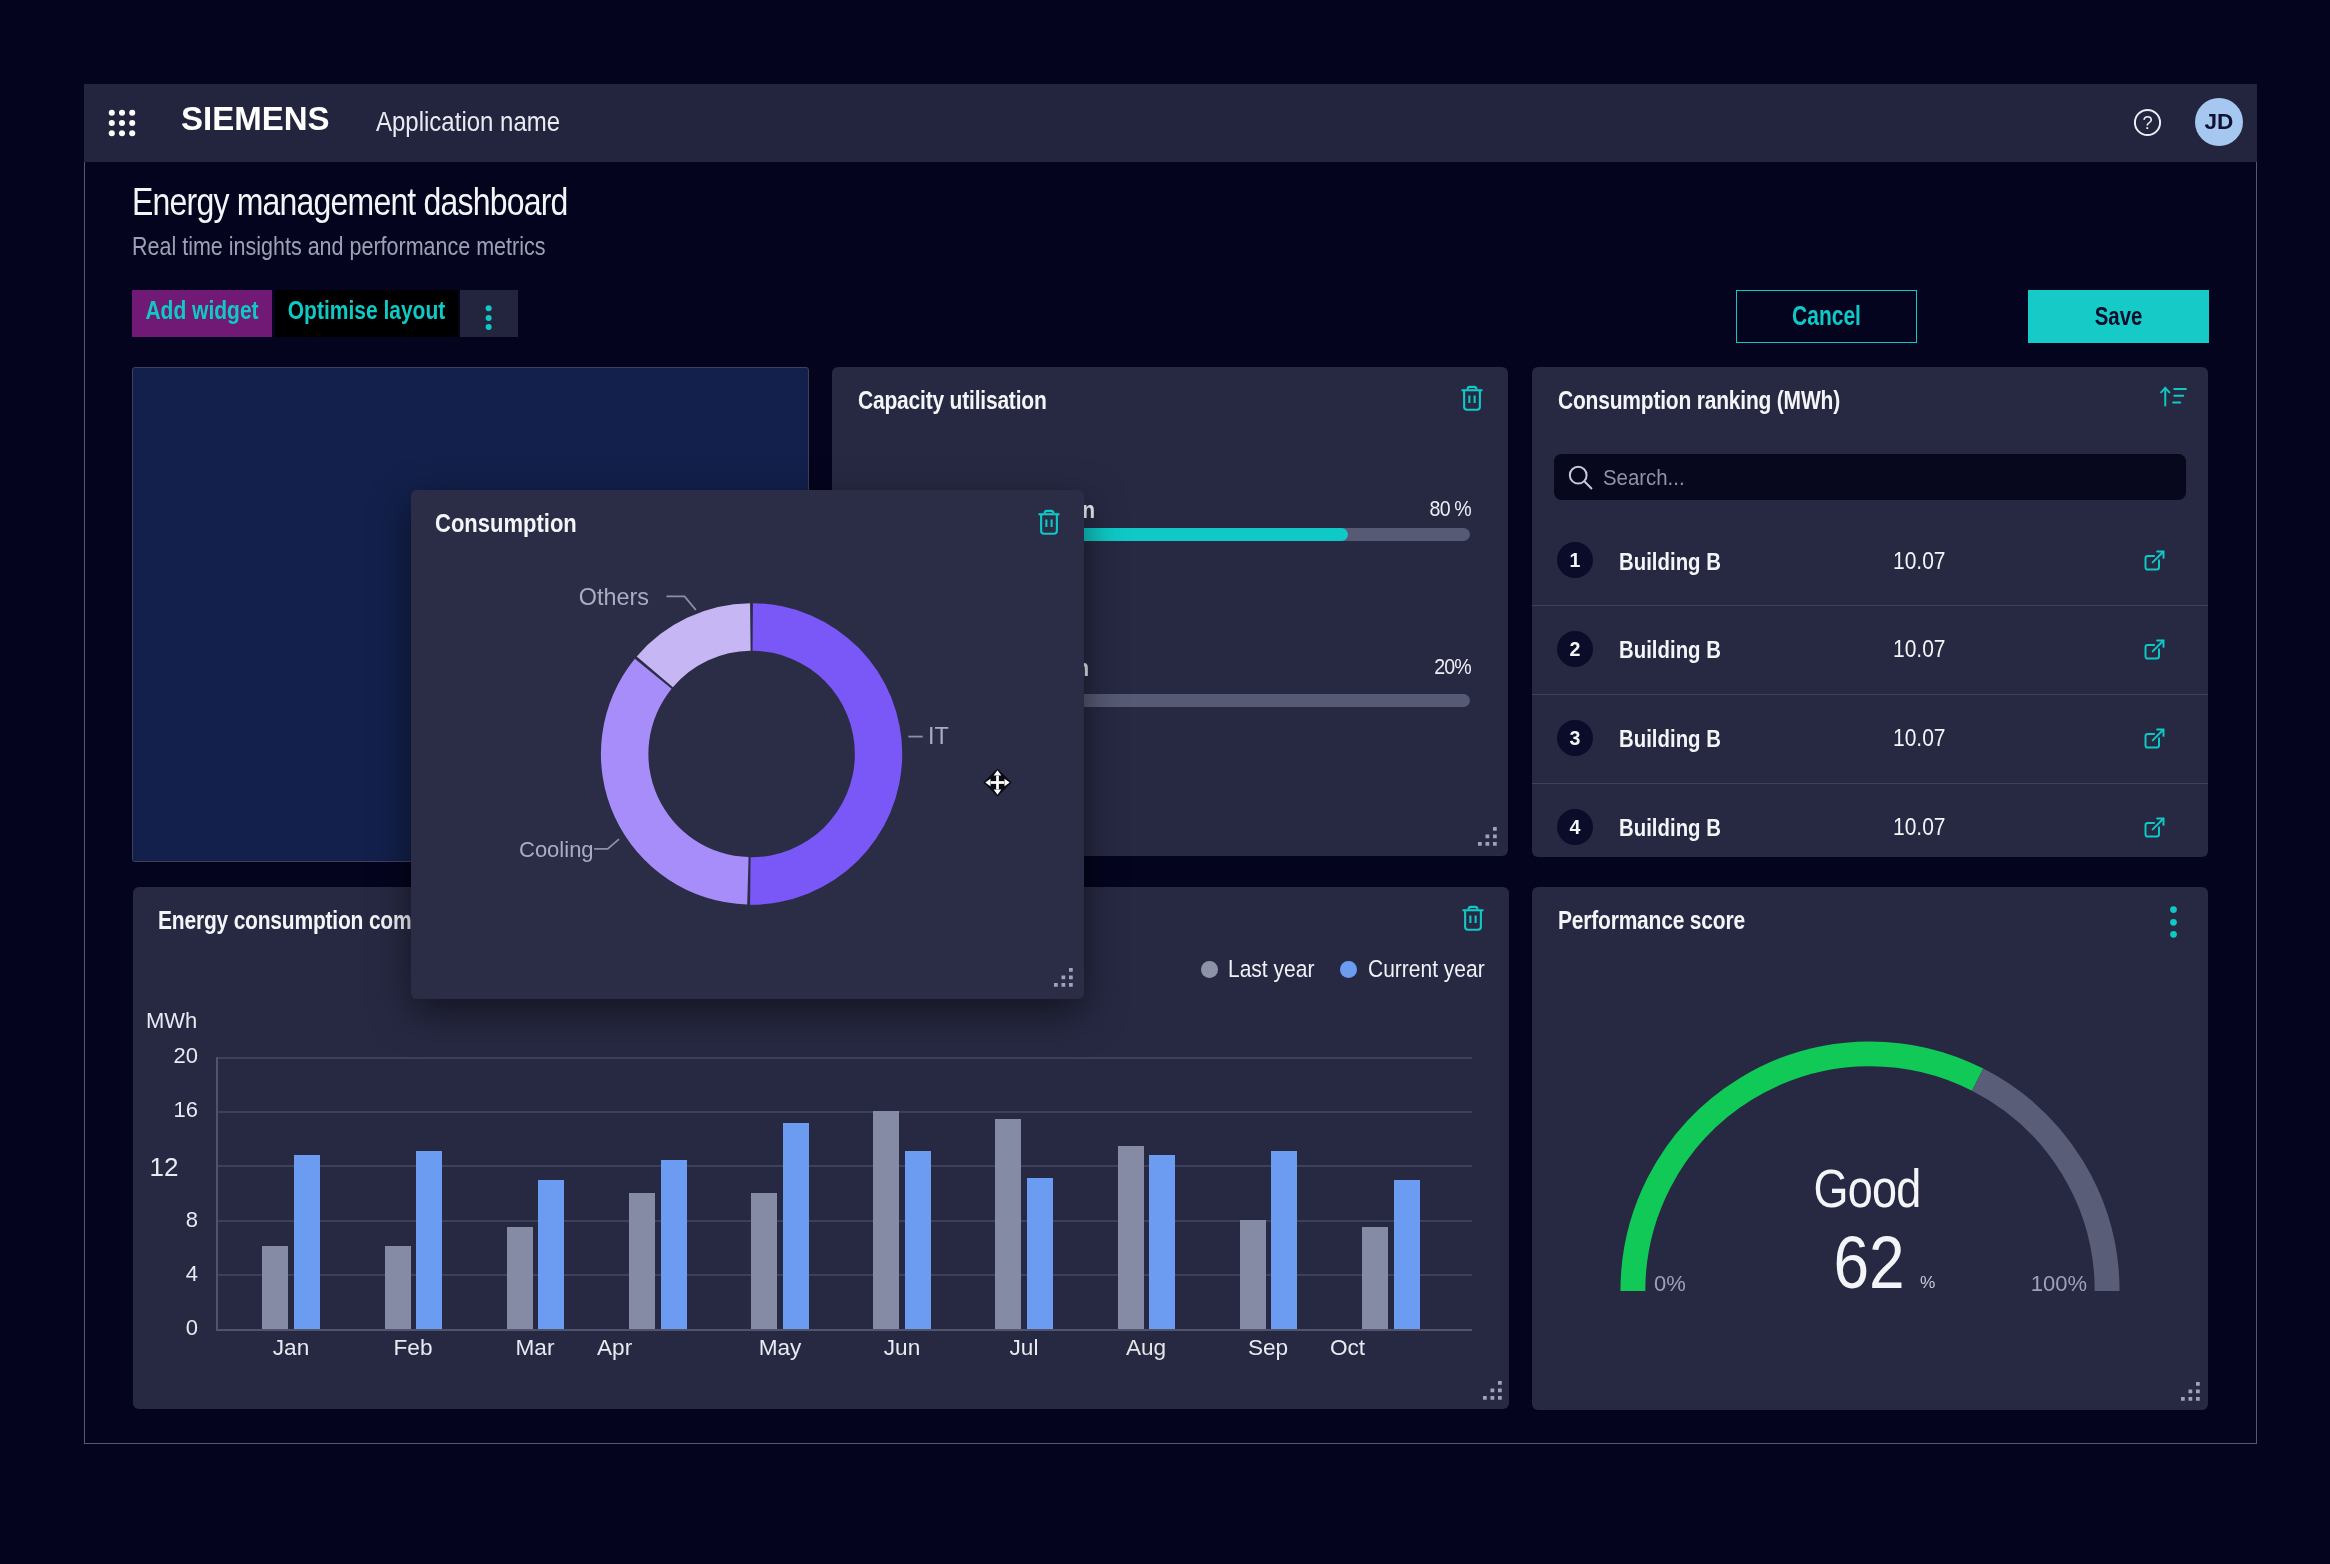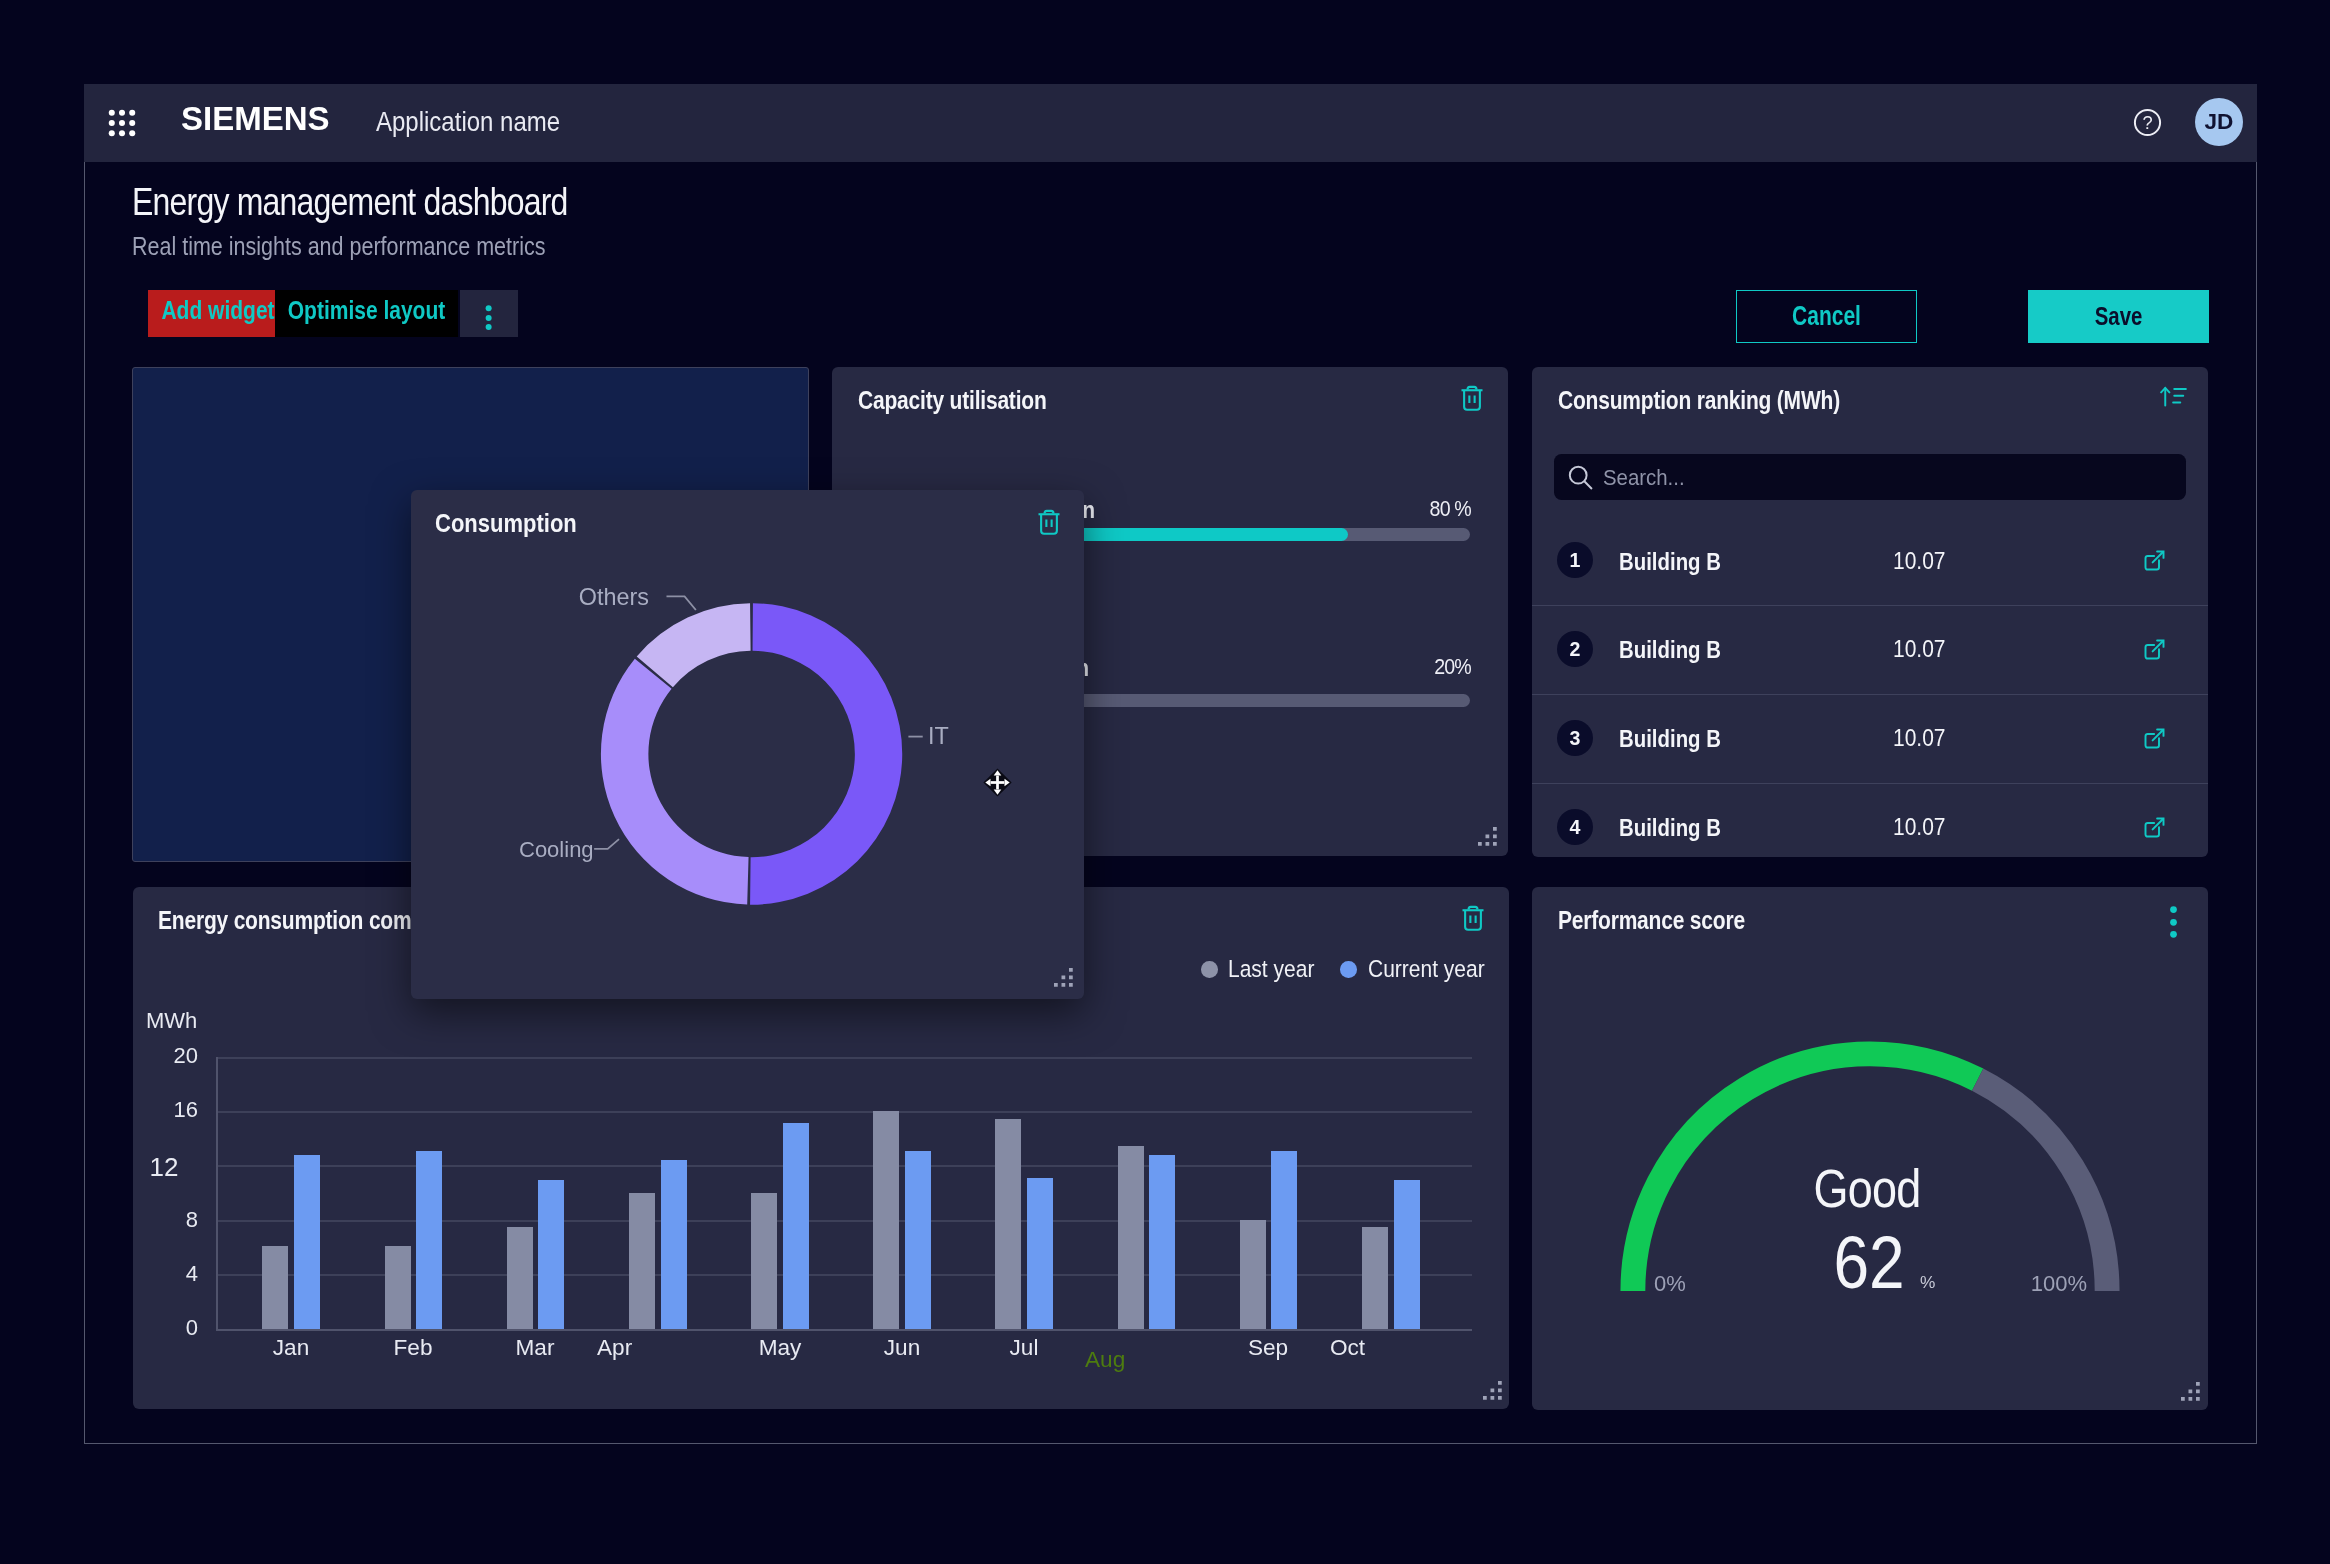--- a/index.html
+++ b/index.html
@@ -39,21 +39,21 @@
   <div class="abs" style="left:376px; top:106px; font-size:24px; color:#E9EAF2; transform:scaleY(1.12); transform-origin:0 0;">Application name</div>
   <svg class="abs" style="left:2133px; top:108px;" width="29" height="29" viewBox="0 0 38 38">
     <circle cx="19" cy="19" r="16.5" fill="none" stroke="#EDEEF5" stroke-width="2.6"></circle>
     <text x="19" y="27" text-anchor="middle" font-size="24" fill="#EDEEF5" font-family="Liberation Sans">?</text>
   </svg>
   <div class="abs" style="left:2195px; top:98px; width:48px; height:48px; border-radius:50%; background:#A6C8F0; color:#101231; font-size:22.6px; font-weight:bold; text-align:center; line-height:48px;">JD</div>
 
   <div class="abs" style="left:132px; top:180px; font-size:32px; letter-spacing:-0.8px; color:#F4F5F9; transform:scaleY(1.22); transform-origin:0 0;">Energy management dashboard</div>
   <div class="abs" style="left:132px; top:233px; font-size:21.5px; color:#9DA1B6; transform:scaleY(1.18); transform-origin:0 0;">Real time insights and performance metrics</div>
 
-  <div class="abs" style="left:148px; top:290px; width:140px; height:47px; background:#b91c1c;">
+  <div class="abs" style="left:132px; top:290px; width:140px; height:47px; background:#701a75;">
       <div style="color:#0FC9C5; font-size:21px; font-weight:bold; text-align:center; line-height:39px; margin-top:-3px; transform:scaleY(1.2); transform-origin:50% 0;">Add widget</div>
     </div>
   <div class="abs" style="left:275px; top:290px; width:183px; height:47px; background:#000000;">
       <div style="color:#0FC9C5; font-size:21px; font-weight:bold; text-align:center; line-height:39px; margin-top:-3px; transform:scaleY(1.2); transform-origin:50% 0;">Optimise layout</div>
     </div>
   <div class="abs" style="left:460px; top:290px; width:58px; height:47px; background:#23253E;">
     <svg width="58" height="47" viewBox="0 0 77 62">
         <g fill="#0FC9C5">
           <circle cx="38" cy="24" r="4"></circle>
           <circle cx="38" cy="37" r="4"></circle>
@@ -209,21 +209,21 @@
   <div class="abs" style="left:783px; top:1123px; width:26px; height:206px; background:#6C9BF2;"></div>
   <div class="abs" style="left:719px; top:1335px; width:122px; font-size:22.6px; color:#E8EAF2; text-align:center;">May</div>
   <div class="abs" style="left:873px; top:1111px; width:26px; height:218px; background:#858BA4;"></div>
   <div class="abs" style="left:905px; top:1151px; width:26px; height:178px; background:#6C9BF2;"></div>
   <div class="abs" style="left:841px; top:1335px; width:122px; font-size:22.6px; color:#E8EAF2; text-align:center;">Jun</div>
   <div class="abs" style="left:995px; top:1119px; width:26px; height:210px; background:#858BA4;"></div>
   <div class="abs" style="left:1027px; top:1178px; width:26px; height:151px; background:#6C9BF2;"></div>
   <div class="abs" style="left:963px; top:1335px; width:122px; font-size:22.6px; color:#E8EAF2; text-align:center;">Jul</div>
   <div class="abs" style="left:1118px; top:1146px; width:26px; height:183px; background:#858BA4;"></div>
   <div class="abs" style="left:1149px; top:1155px; width:26px; height:174px; background:#6C9BF2;"></div>
-  <div class="abs" style="left:1085px; top:1335px; width:122px; font-size:22.6px; color:#4d7c0f; text-align:left;margin-top:12px;">Aug</div>
+  <div class="abs" style="left:1085px; top:1335px; width:122px; font-size:22.6px; color:#e5e5e5; text-align:center;">Aug</div>
   <div class="abs" style="left:1240px; top:1220px; width:26px; height:109px; background:#858BA4;"></div>
   <div class="abs" style="left:1271px; top:1151px; width:26px; height:178px; background:#6C9BF2;"></div>
   <div class="abs" style="left:1207px; top:1335px; width:122px; font-size:22.6px; color:#E8EAF2; text-align:center;">Sep</div>
   <div class="abs" style="left:1362px; top:1227px; width:26px; height:102px; background:#858BA4;"></div>
   <div class="abs" style="left:1394px; top:1180px; width:26px; height:149px; background:#6C9BF2;"></div>
   <div class="abs" style="left:1330px; top:1335px; width:122px; font-size:22.6px; color:#E8EAF2; text-align:left;">Oct</div>
   <svg class="abs" style="left:1483px; top:1381px;" width="21" height="21" viewBox="0 0 28 28">
     <g fill="#9FA3B8">
         <rect x="20" y="0" width="5" height="5"></rect>
         <rect x="10" y="10" width="5" height="5"></rect>

